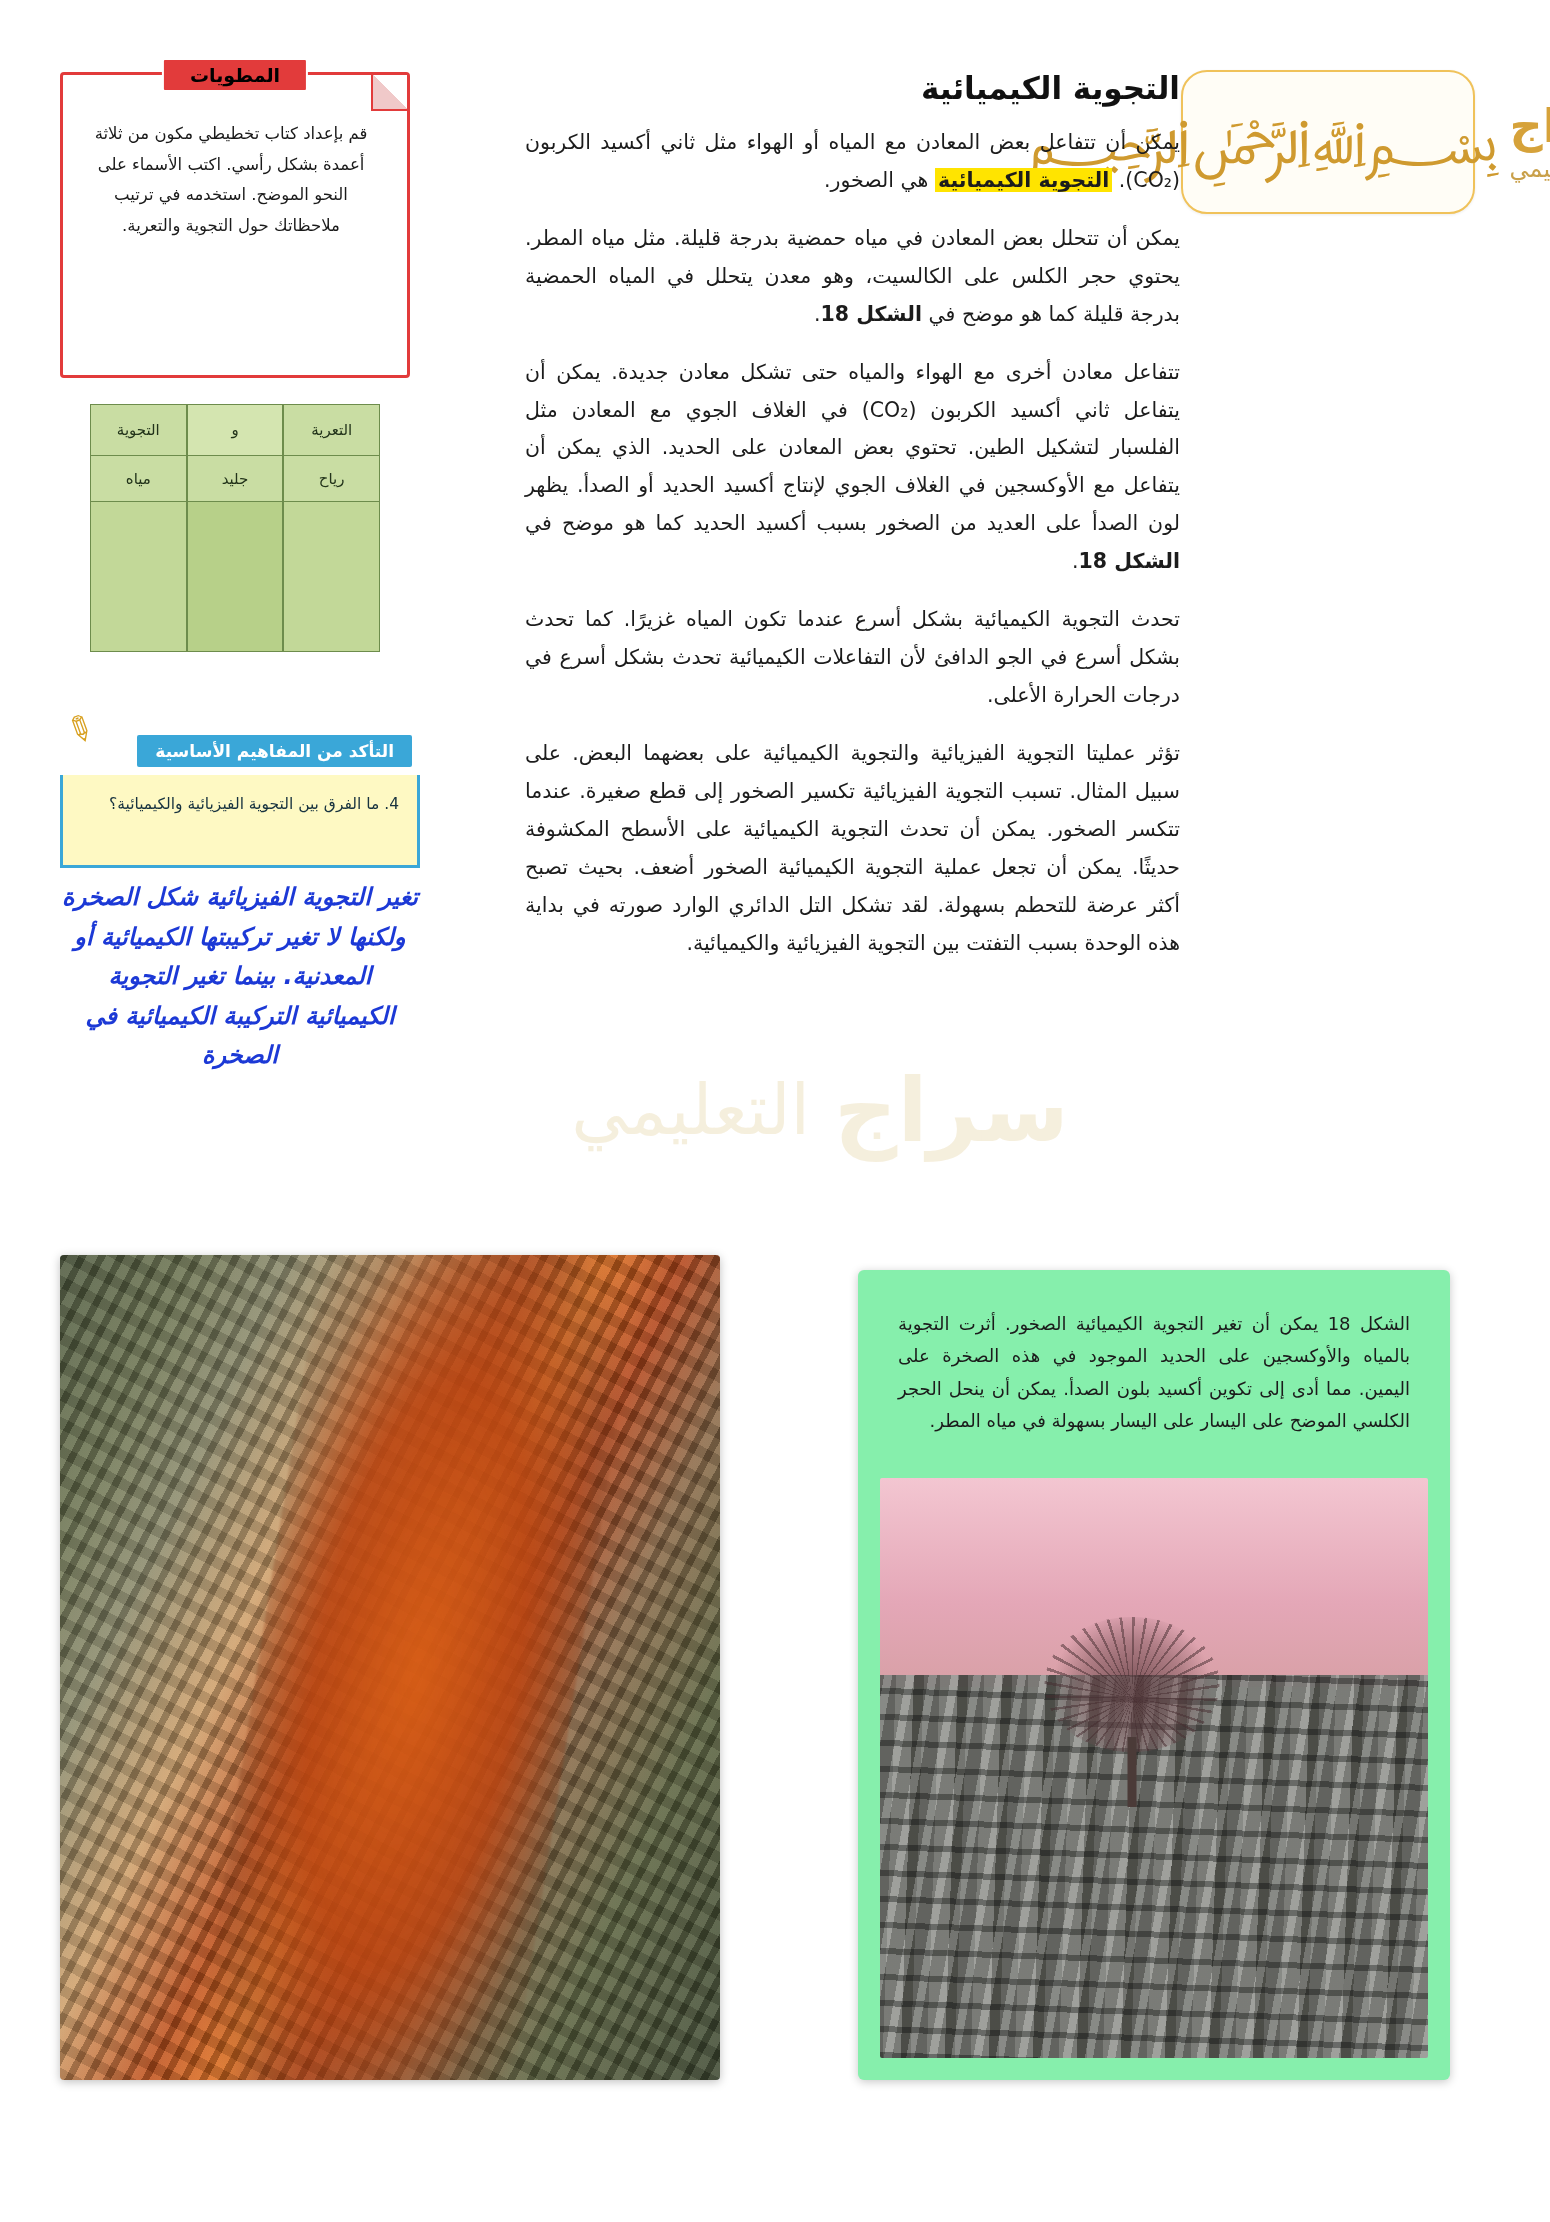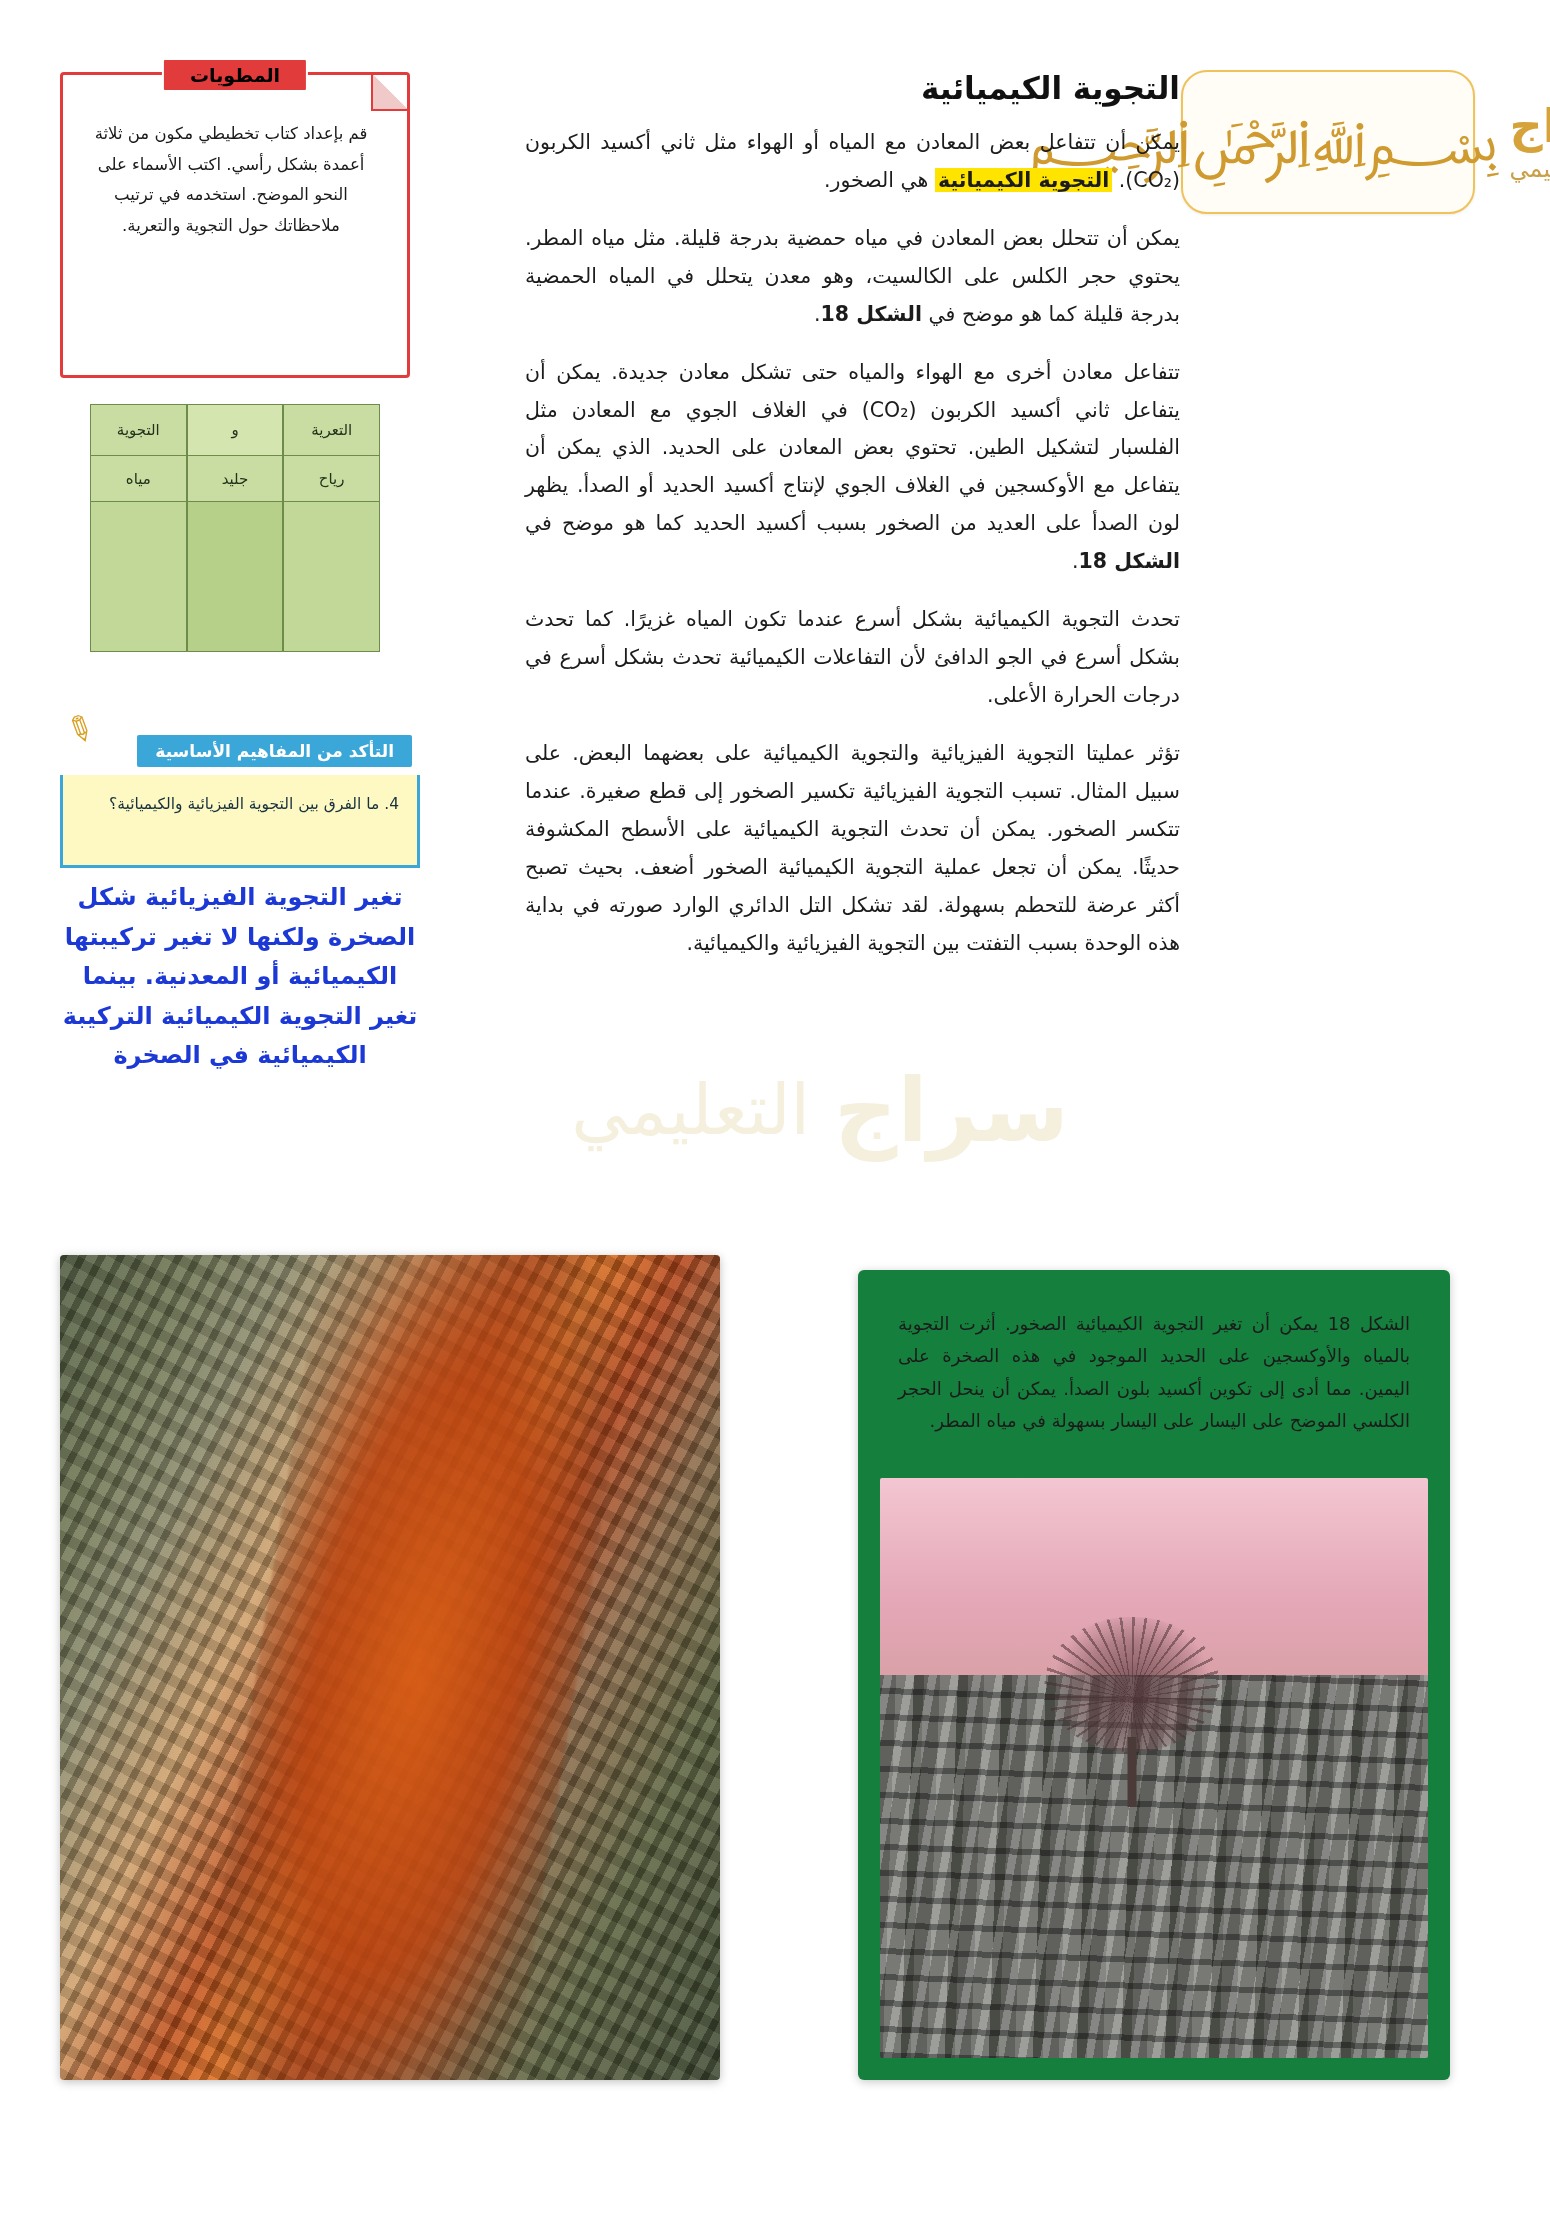--- a/index.html
+++ b/index.html
@@ -95,27 +95,27 @@
     border:3px solid #3aa7d8;border-top:none;background:#fef9c3;
     padding:16px 18px 14px 8px;margin-top:8px;min-height:60px;
   }
   .check-q{font-size:15.5px;line-height:1.7;color:#17323f;text-align:right;}
   .pencil{
     position:absolute;top:-26px;left:6px;font-size:34px;color:#d8a01f;
     transform:rotate(25deg);
   }
   .answer{
     margin-top:10px;font-size:24px;line-height:1.65;color:#1c39d6;
-    text-align:center;font-weight:600;direction:rtl;
+    text-align:center;font-weight:600;direction:rtl;font-style:italic;
   }
 
   
   .fig-left{
     position:absolute;top:1270px;right:100px;width:592px;height:810px;
-    background:#15803d;border-radius:6px;box-shadow:0 2px 10px rgba(0,0,0,.22);
+    background:#86efac;border-radius:6px;box-shadow:0 2px 10px rgba(0,0,0,.22);
     overflow:hidden;
   }
   .fig-caption{
     padding:38px 40px 0 40px;font-size:18px;line-height:1.8;
     text-align:justify;direction:rtl;color:#1b1b1b;
   }
   .fig-img-wrap{position:absolute;bottom:22px;right:22px;left:22px;height:580px;overflow:hidden;border-radius:2px;}
   .photo-karst{
     width:100%;height:100%;
     background:

